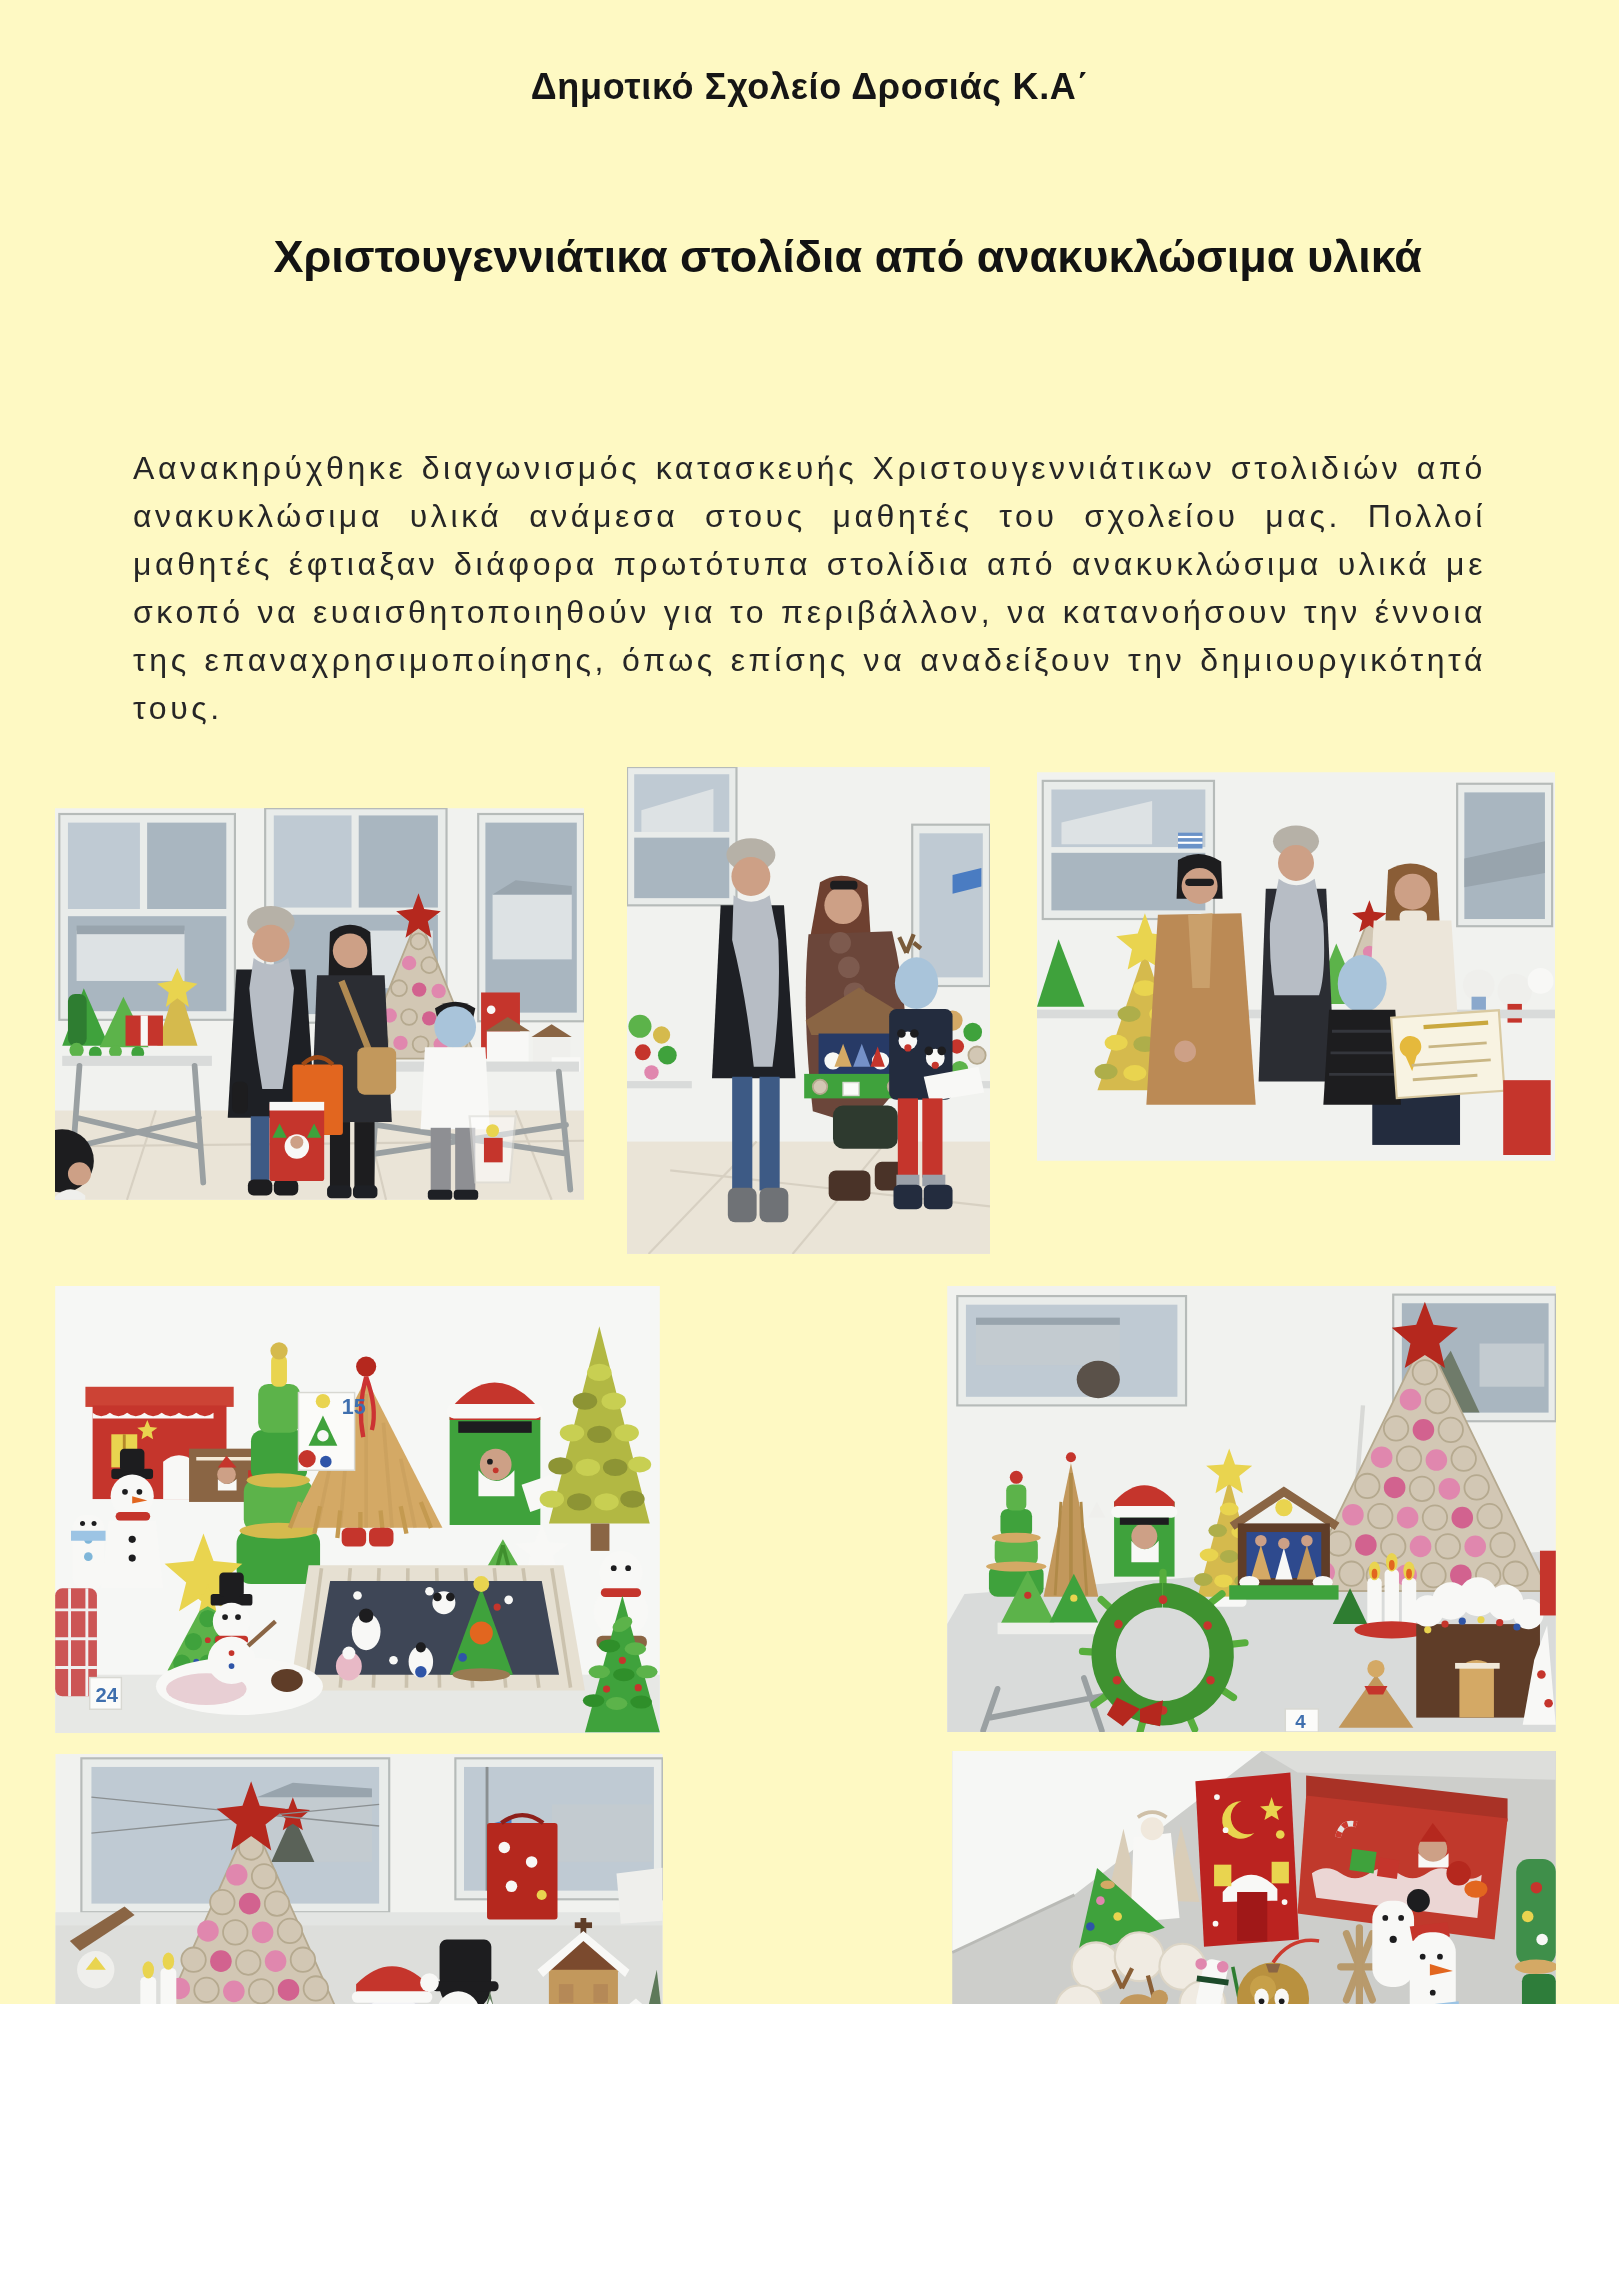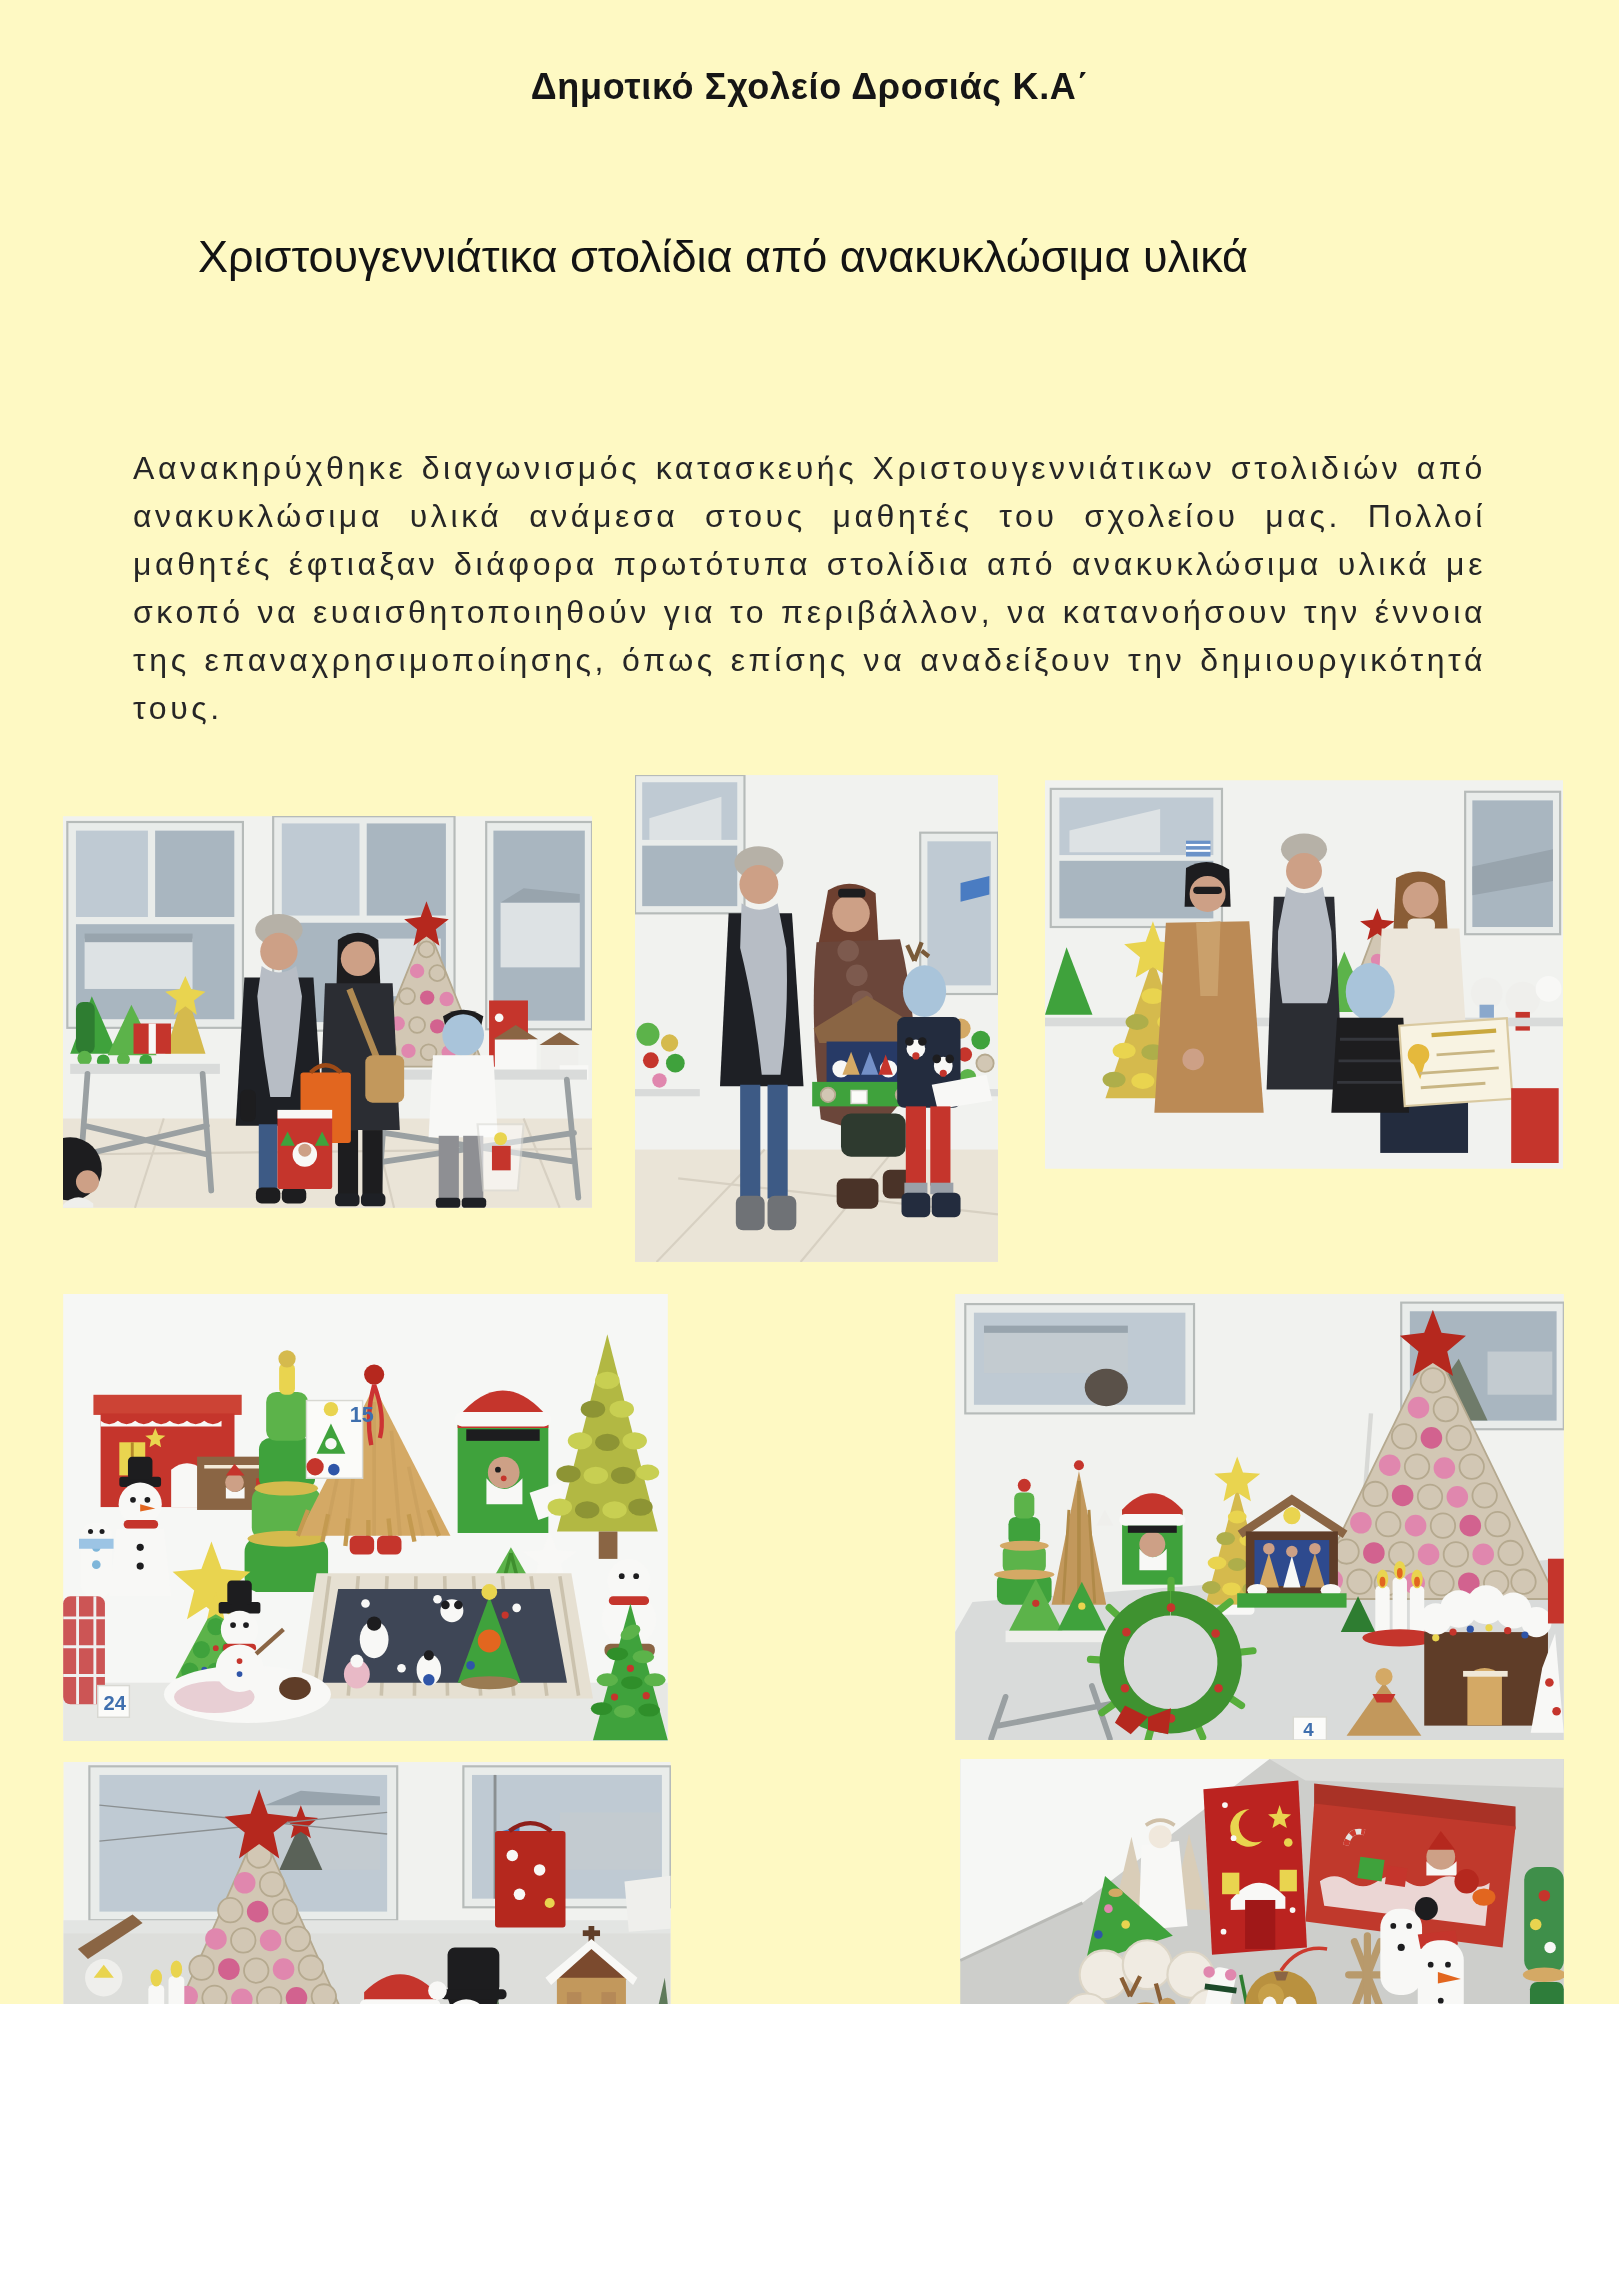--- a/index.html
+++ b/index.html
@@ -2,25 +2,25 @@
 <html style="font-size:11.5px"><head>
 <meta charset="utf-8">
 <style>
   html,body{margin:0;padding:0;background:#ffffff;}
   .page{position:relative;width:1620px;height:2004px;background:#fef9c3;overflow:hidden;
         font-family:"Liberation Sans", sans-serif;color:#1f1f1f;}
   .school-name{position:absolute;top:66px;left:0;width:1620px;text-align:center;
         font-size:36px;font-weight:bold;color:#161616;letter-spacing:0.7px;}
   .school-year{position:absolute;top:143px;left:0;width:1620px;text-align:center;
         font-size:36px;font-weight:bold;color:#161616;}
-  .doc-title{position:absolute;top:222px;left:198px;width:1224px;text-align:left;
-        font-size:45px;font-weight:normal;line-height:1.55;color:#131313;}
+  .doc-title{position:absolute;top:222px;left:198px;width:1224px;text-align:right;
+        font-size:45px;font-weight:bold;line-height:1.55;color:#131313;}
   .body-par{position:absolute;top:412px;left:133px;width:1353px;
         font-size:32px;line-height:48px;text-align:justify;color:#262626;letter-spacing:3.6px;}
-  figure{margin:8px;position:absolute;}
+  figure{margin:0;position:absolute;}
   figure svg{display:block;}
   
   .w{fill:#f1f2ef}.w2{fill:#f6f7f5}
   .fr{fill:#e9ecea;stroke:#b6bbb9;stroke-width:3}
   .gl{fill:#bfcad3}.gl2{fill:#a9b6c0}
   .bl{fill:#dde2e4}.bl2{fill:#c3cbd0}.bl3{fill:#98a4ad}
   .fl{fill:#eae4d7}
   .tlin{stroke:#d7d0c2;stroke-width:3}
   .tb{fill:#d9dbda}
   .lg{stroke:#9aa0a2;stroke-width:8;stroke-linecap:round;fill:none}

